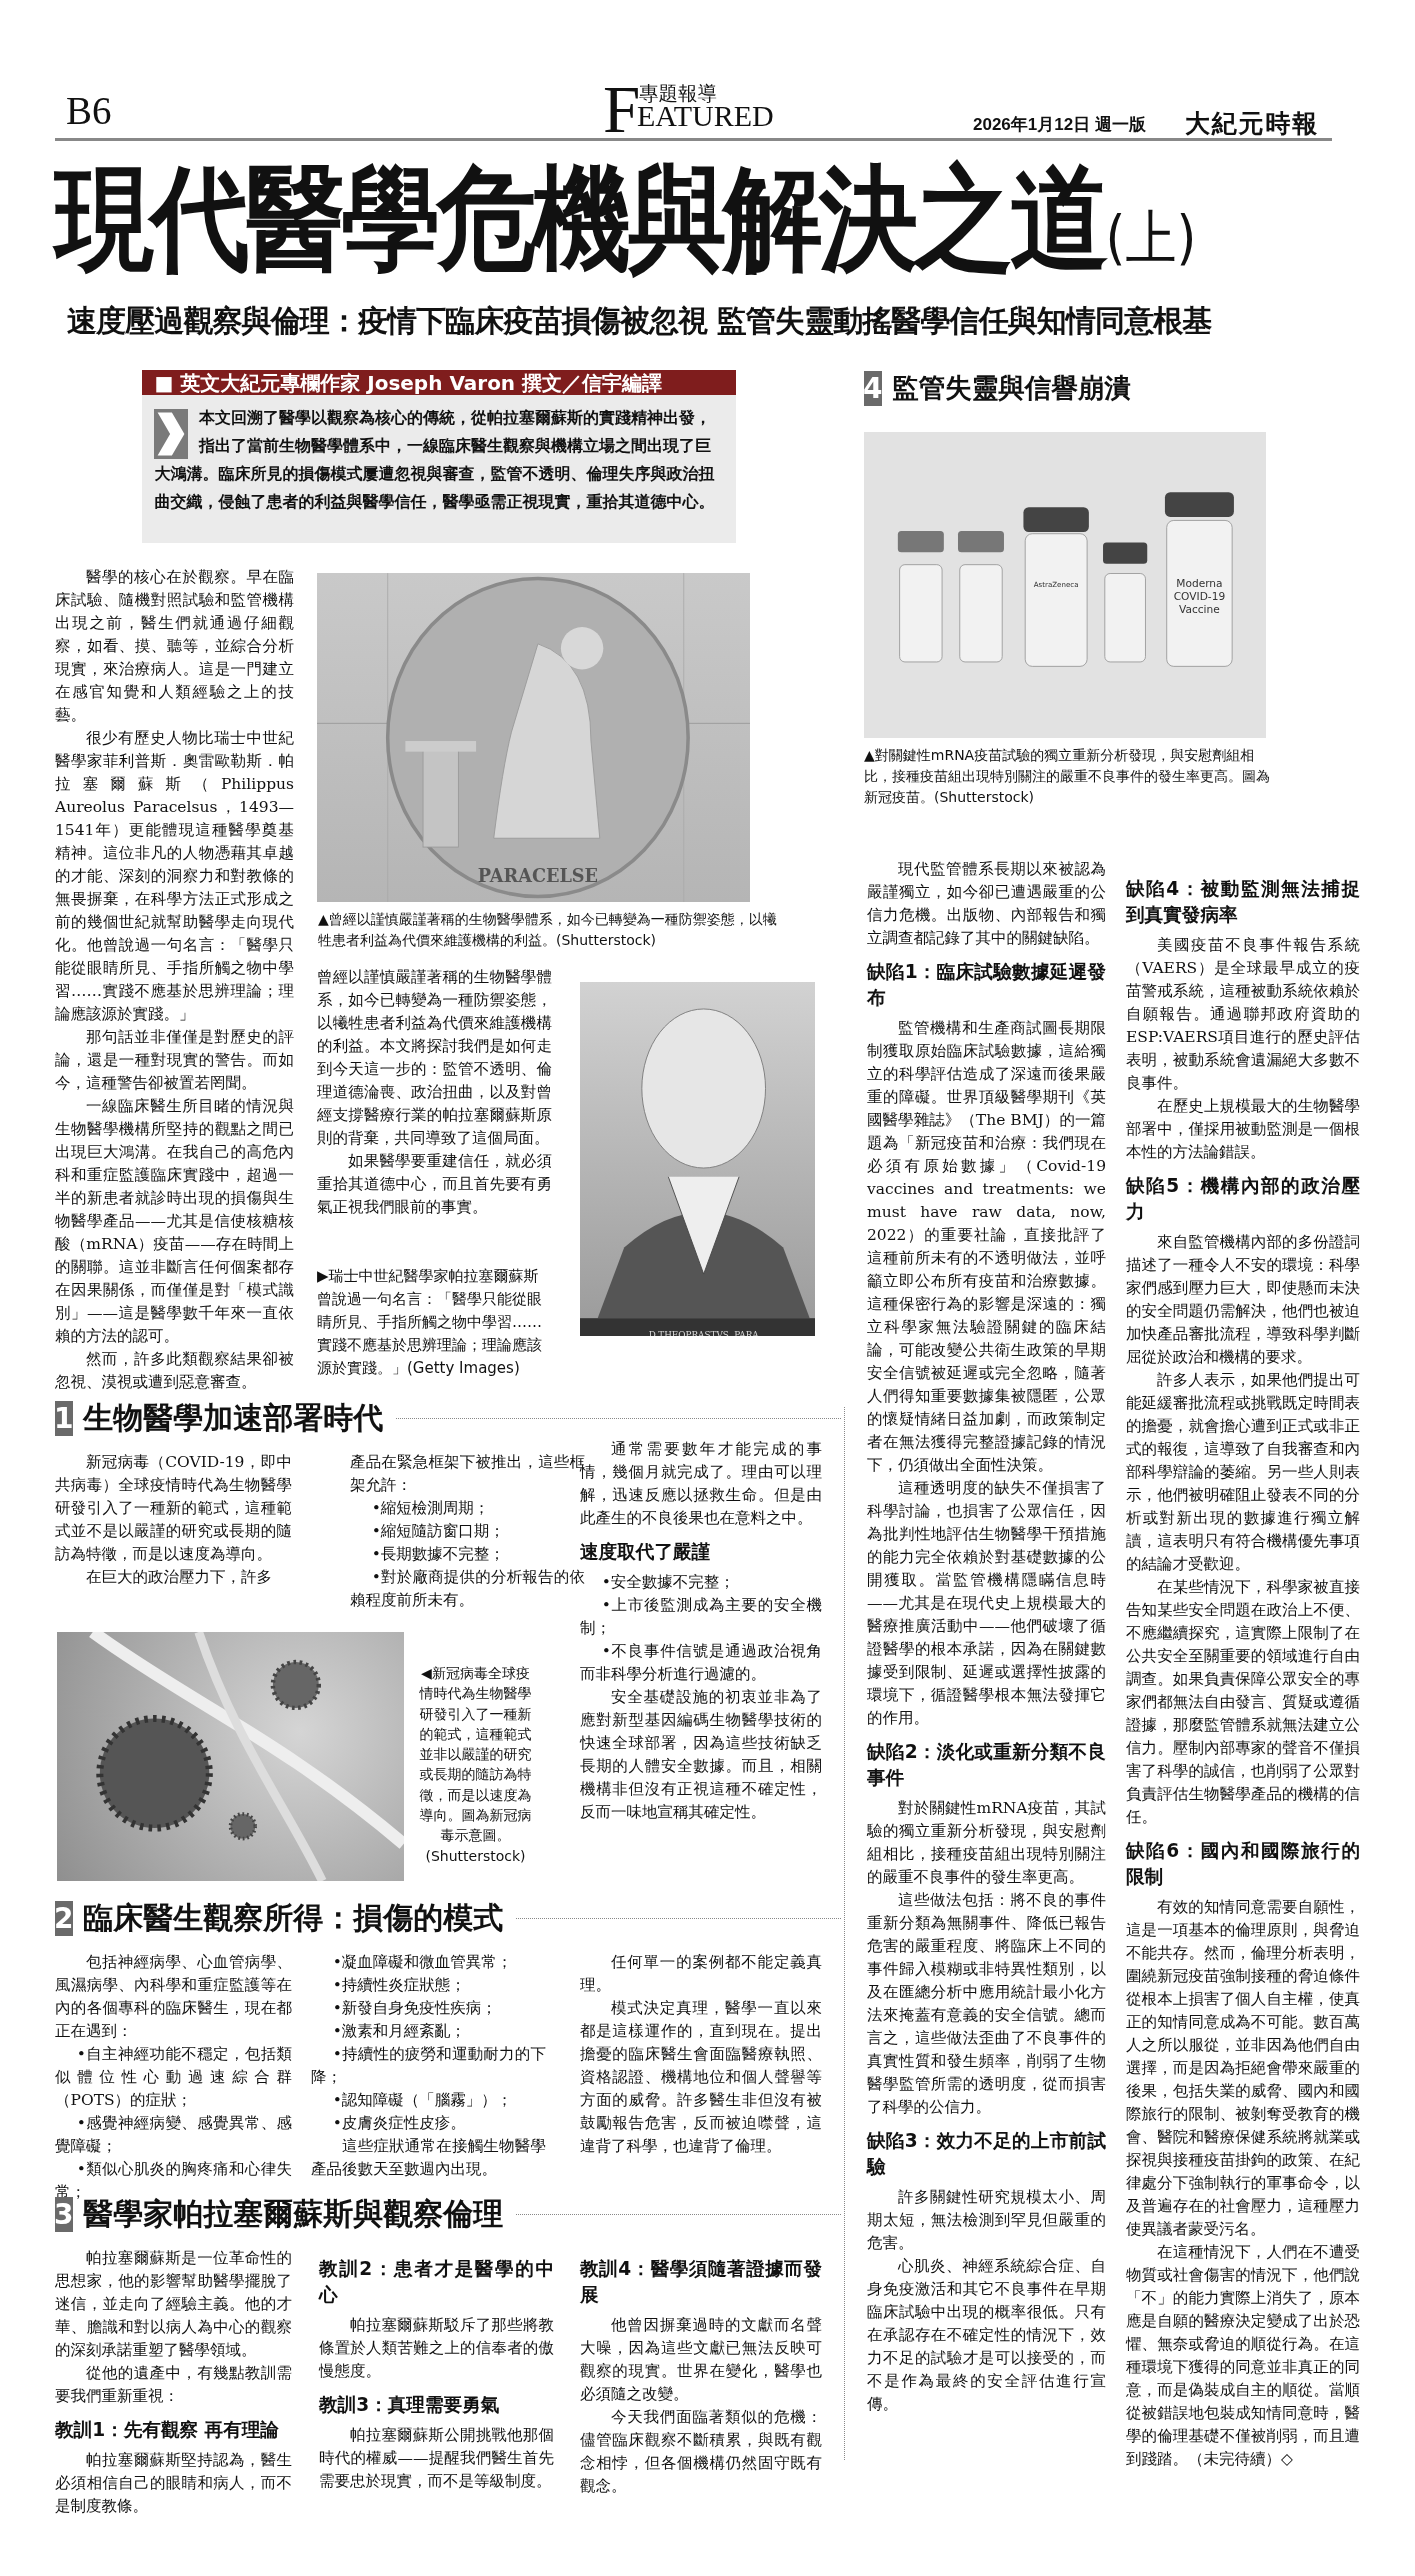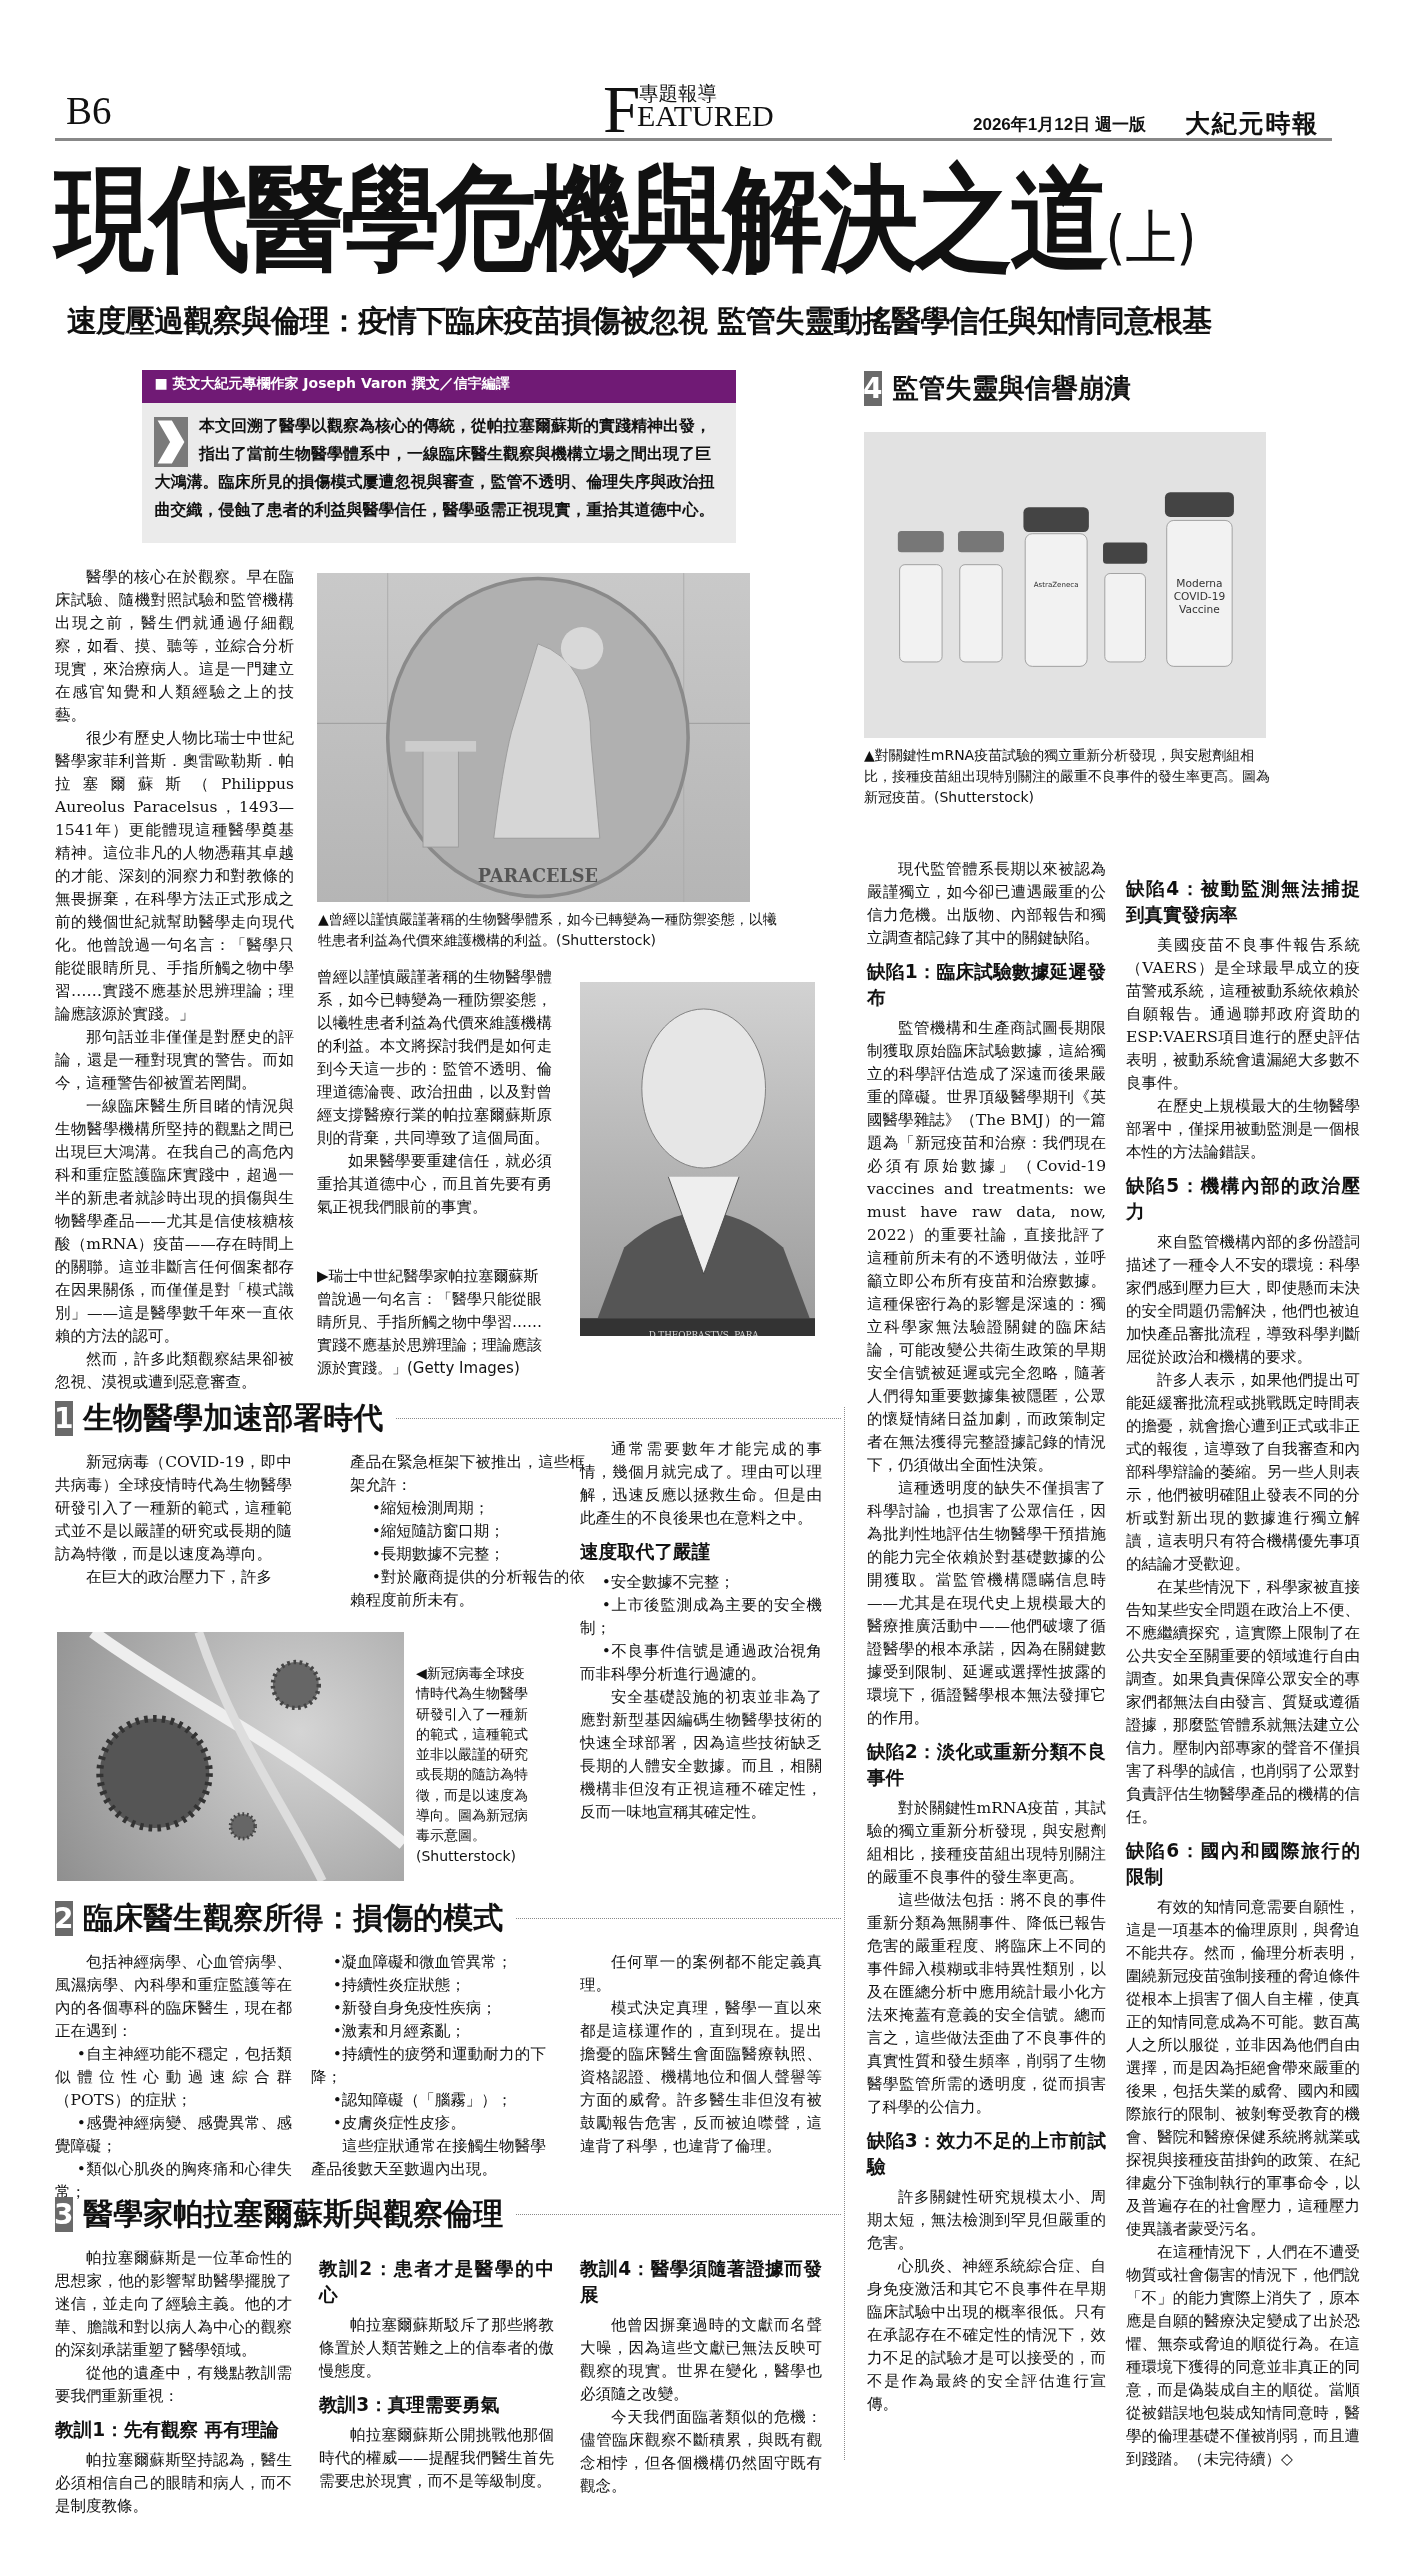--- a/index.html
+++ b/index.html
@@ -17,21 +17,21 @@
   .masthead { left: 1185px; top: 107px; font-size: 25px; font-weight: bold; font-family: "DejaVu Serif", serif; letter-spacing: 1.8px; }
   .topline { left: 55px; top: 138px; width: 1277px; height: 2.7px; background: #888; }
 
   .main-title { left: 55px; top: 157px; font-size: 99px; font-weight: 900; letter-spacing: -3.5px; line-height: 1.1;
                 font-family: "DejaVu Sans", sans-serif; transform: scaleY(1.15); transform-origin: top left; }
   .main-title .part { font-size: 51px; font-weight: normal; letter-spacing: 0; }
   .subtitle { left: 67px; top: 301px; font-size: 30px; font-weight: bold; font-family: "DejaVu Sans", sans-serif; letter-spacing: -0.9px; }
 
   
   .summary { left: 142px; top: 370px; width: 594px; height: 173px; background: #ebebeb; }
-  .byline { height: 33px; background: #701a75; color: #fff; font-size: 14px; font-weight: bold; padding: 0 12.4px; line-height: 26.5px; }
+  .byline { height: 25px; background: #7f1d1d; color: #fff; font-size: 20px; font-weight: bold; padding: 0 12.4px; line-height: 26.5px; }
   .sumtext { padding: 8.8px 12.4px; font-size: 16px; line-height: 28px; font-weight: bold; position: relative; }
   .chev { float: left; width: 34px; height: 50px; margin: 5.3px 10.6px 0 0; background: #7a7a7a; position: relative; }
   .chev svg { position: absolute; left: 0; top: 0; }
 
   
   .sec-head { display: flex; align-items: center; }
   .sec-num { width: 17.7px; height: 35px; background: #6a6a6a; color: #fff; font-size: 28px; font-weight: bold;
              display: flex; align-items: center; justify-content: center; font-family: "DejaVu Sans", sans-serif; }
   .sec-title { margin-left: 10.6px; font-size: 30px; font-weight: bold; font-family: "DejaVu Sans", sans-serif; white-space: nowrap; }
   .sec-dots { flex: 1; margin-left: 12.4px; border-bottom: 1.8px dotted #888; height: 0; }
@@ -148,21 +148,21 @@
 
 <div class="abs img" style="left:57px; top:1632px; width:347px; height:249px; background:radial-gradient(circle at 70% 40%,#d5d5d5,#8f8f8f);">
   <svg width="347" height="249" viewBox="0 0 392 282">
     <path d="M40 0 C 150 80, 250 120, 392 240" stroke="#eee" stroke-width="14" fill="none"></path>
     <path d="M160 0 C 200 120, 260 200, 300 282" stroke="#ddd" stroke-width="10" fill="none"></path>
     <circle cx="110" cy="160" r="62" fill="#555" stroke="#333" stroke-width="8" stroke-dasharray="4 6"></circle>
     <circle cx="270" cy="60" r="26" fill="#666" stroke="#444" stroke-width="5" stroke-dasharray="3 4"></circle>
     <circle cx="210" cy="220" r="14" fill="#666" stroke="#444" stroke-width="4" stroke-dasharray="2 3"></circle>
   </svg>
 </div>
-<div class="abs cap" style="left:416px; top:1663px; width:119px; font-size:14px; line-height:20.3px;">◀新冠病毒全球疫情時代為生物醫學研發引入了一種新的範式，這種範式並非以嚴謹的研究或長期的隨訪為特徵，而是以速度為導向。圖為新冠病毒示意圖。(Shutterstock)</div>
+<div class="abs cap" style="left:416px; top:1663px; width:119px; font-size:14px; line-height:20.3px;text-align:center;">◀新冠病毒全球疫情時代為生物醫學研發引入了一種新的範式，這種範式並非以嚴謹的研究或長期的隨訪為特徵，而是以速度為導向。圖為新冠病毒示意圖。(Shutterstock)</div>
 
 <div class="abs sec-head" style="left:55px; top:1898px; width:786px;">
   <div class="sec-num">2</div>
   <div class="sec-title">臨床醫生觀察所得：損傷的模式</div>
   <div class="sec-dots"></div>
 </div>
 
 <div class="abs col" style="left:55px; top:1951px; width:237px;">
   <p>包括神經病學、心血管病學、風濕病學、內科學和重症監護等在內的各個專科的臨床醫生，現在都正在遇到：</p>
   <p class="bul">•自主神經功能不穩定，包括類似體位性心動過速綜合群（POTS）的症狀；</p>

